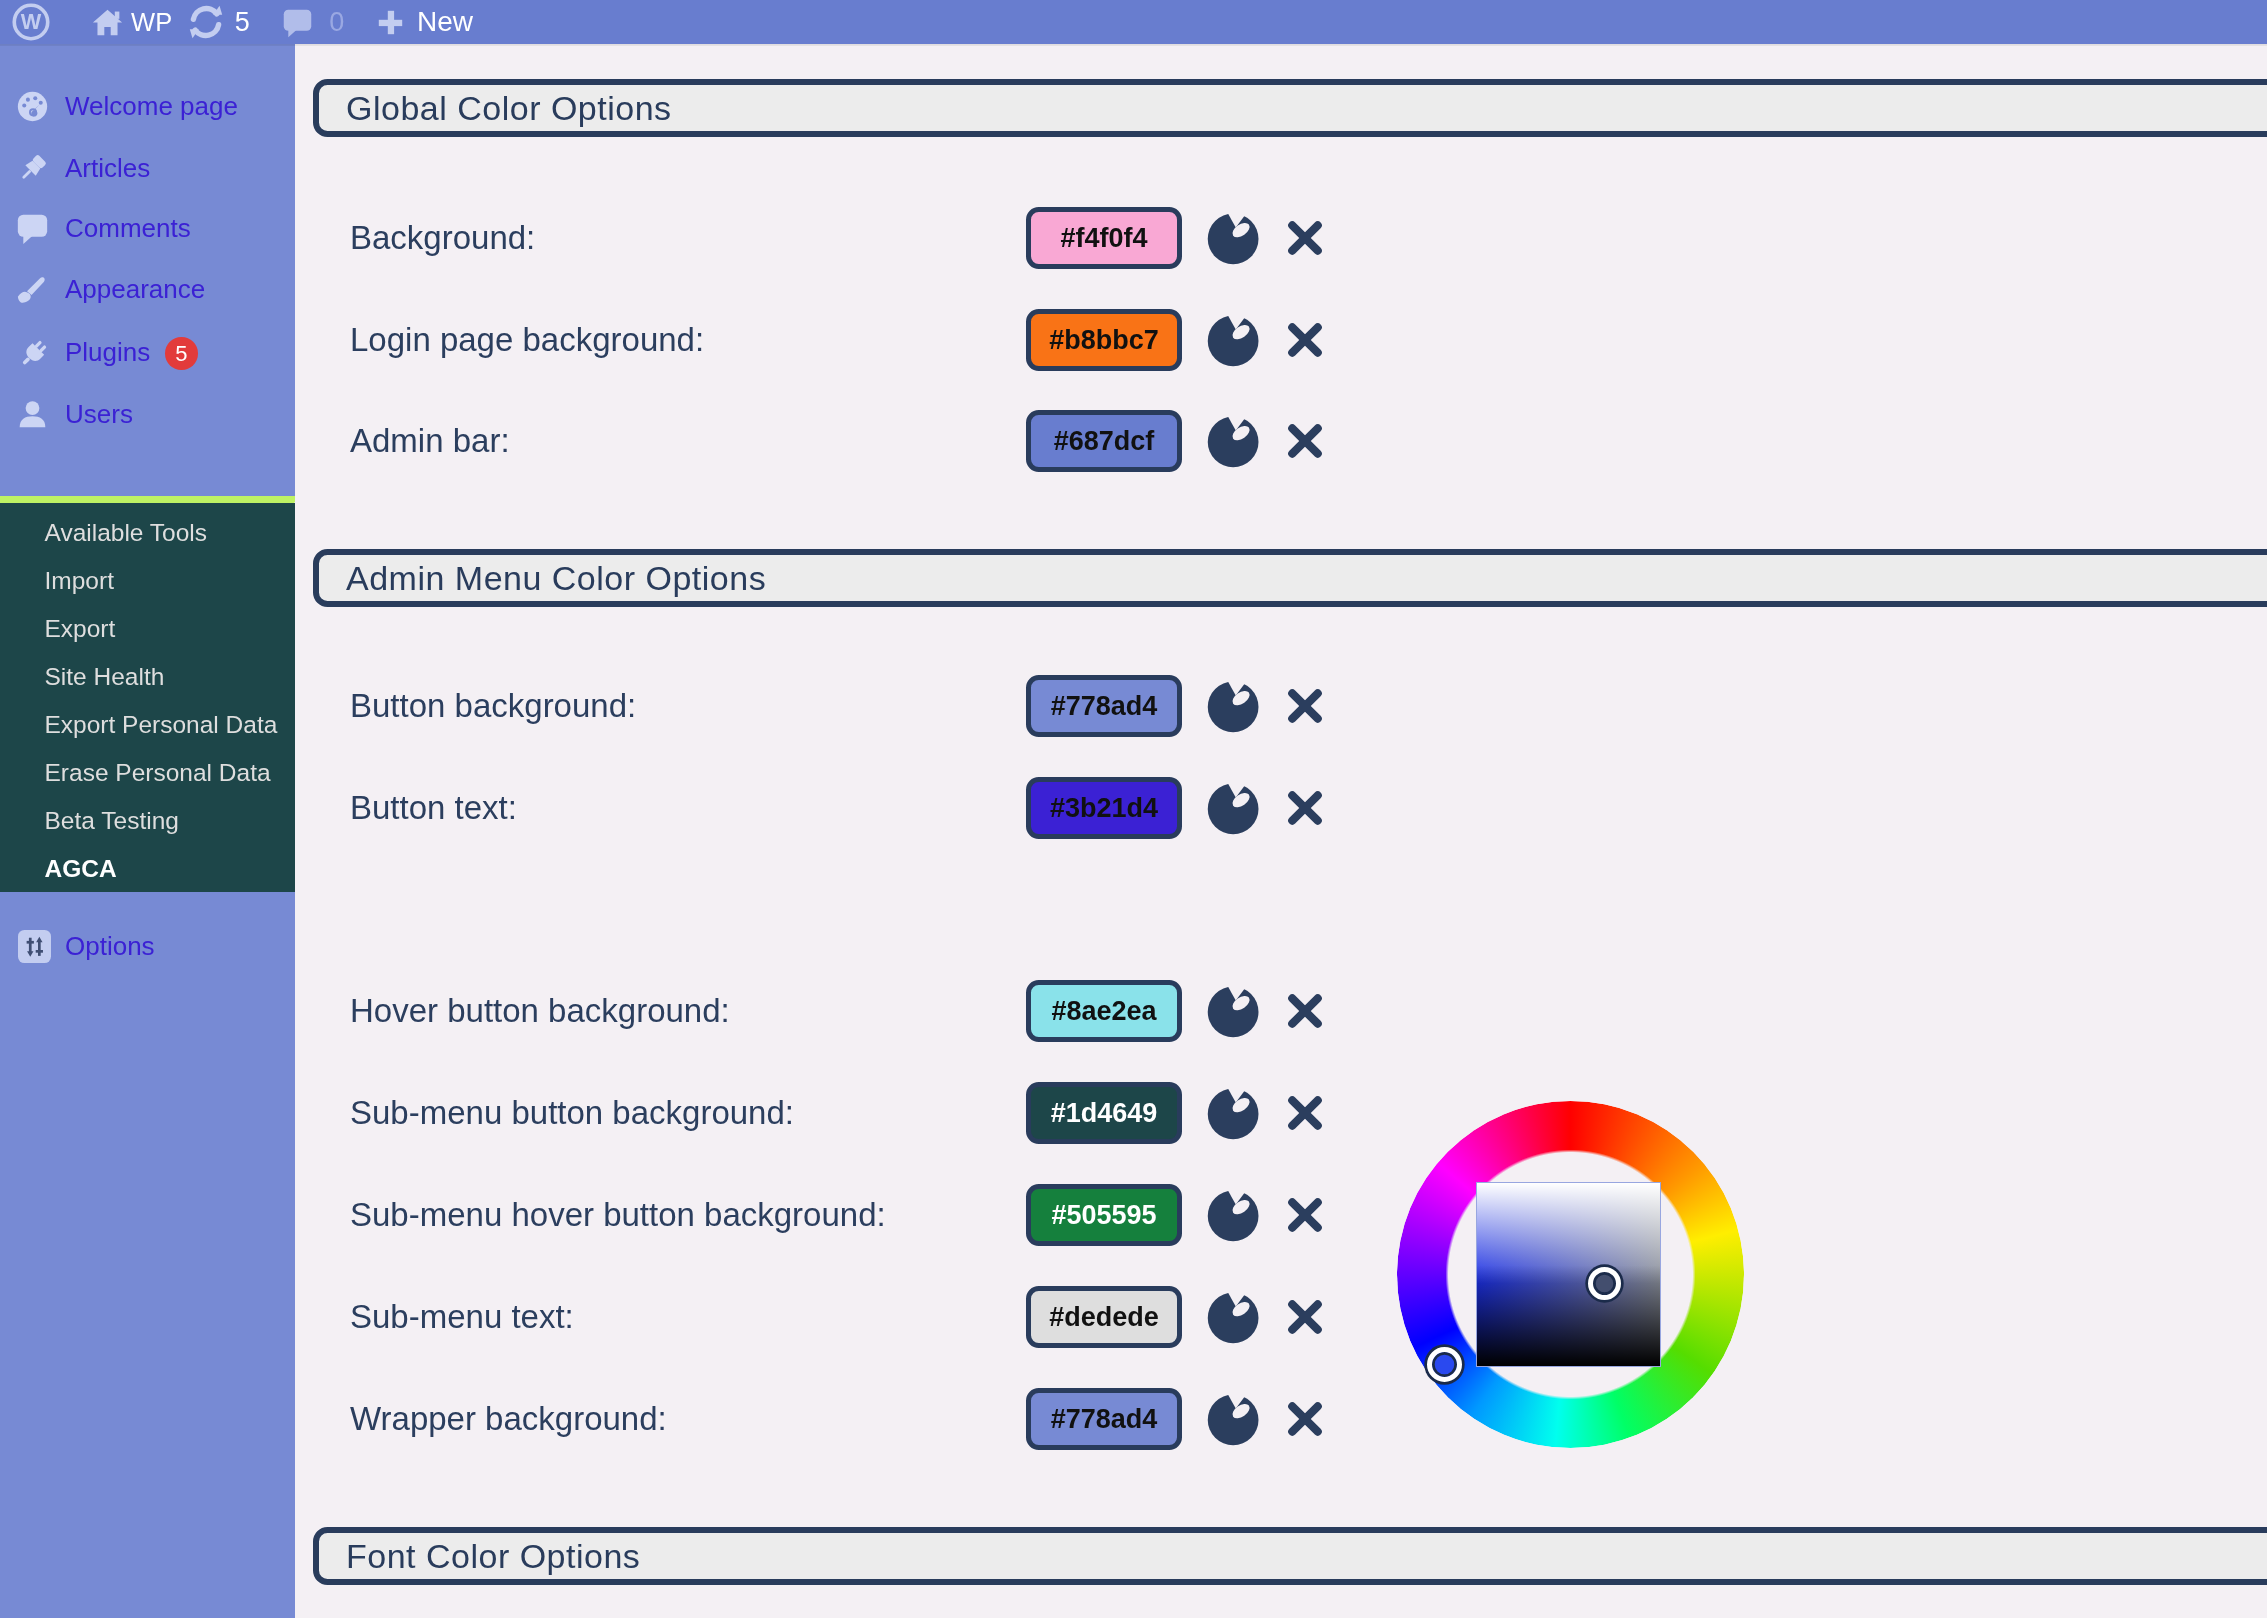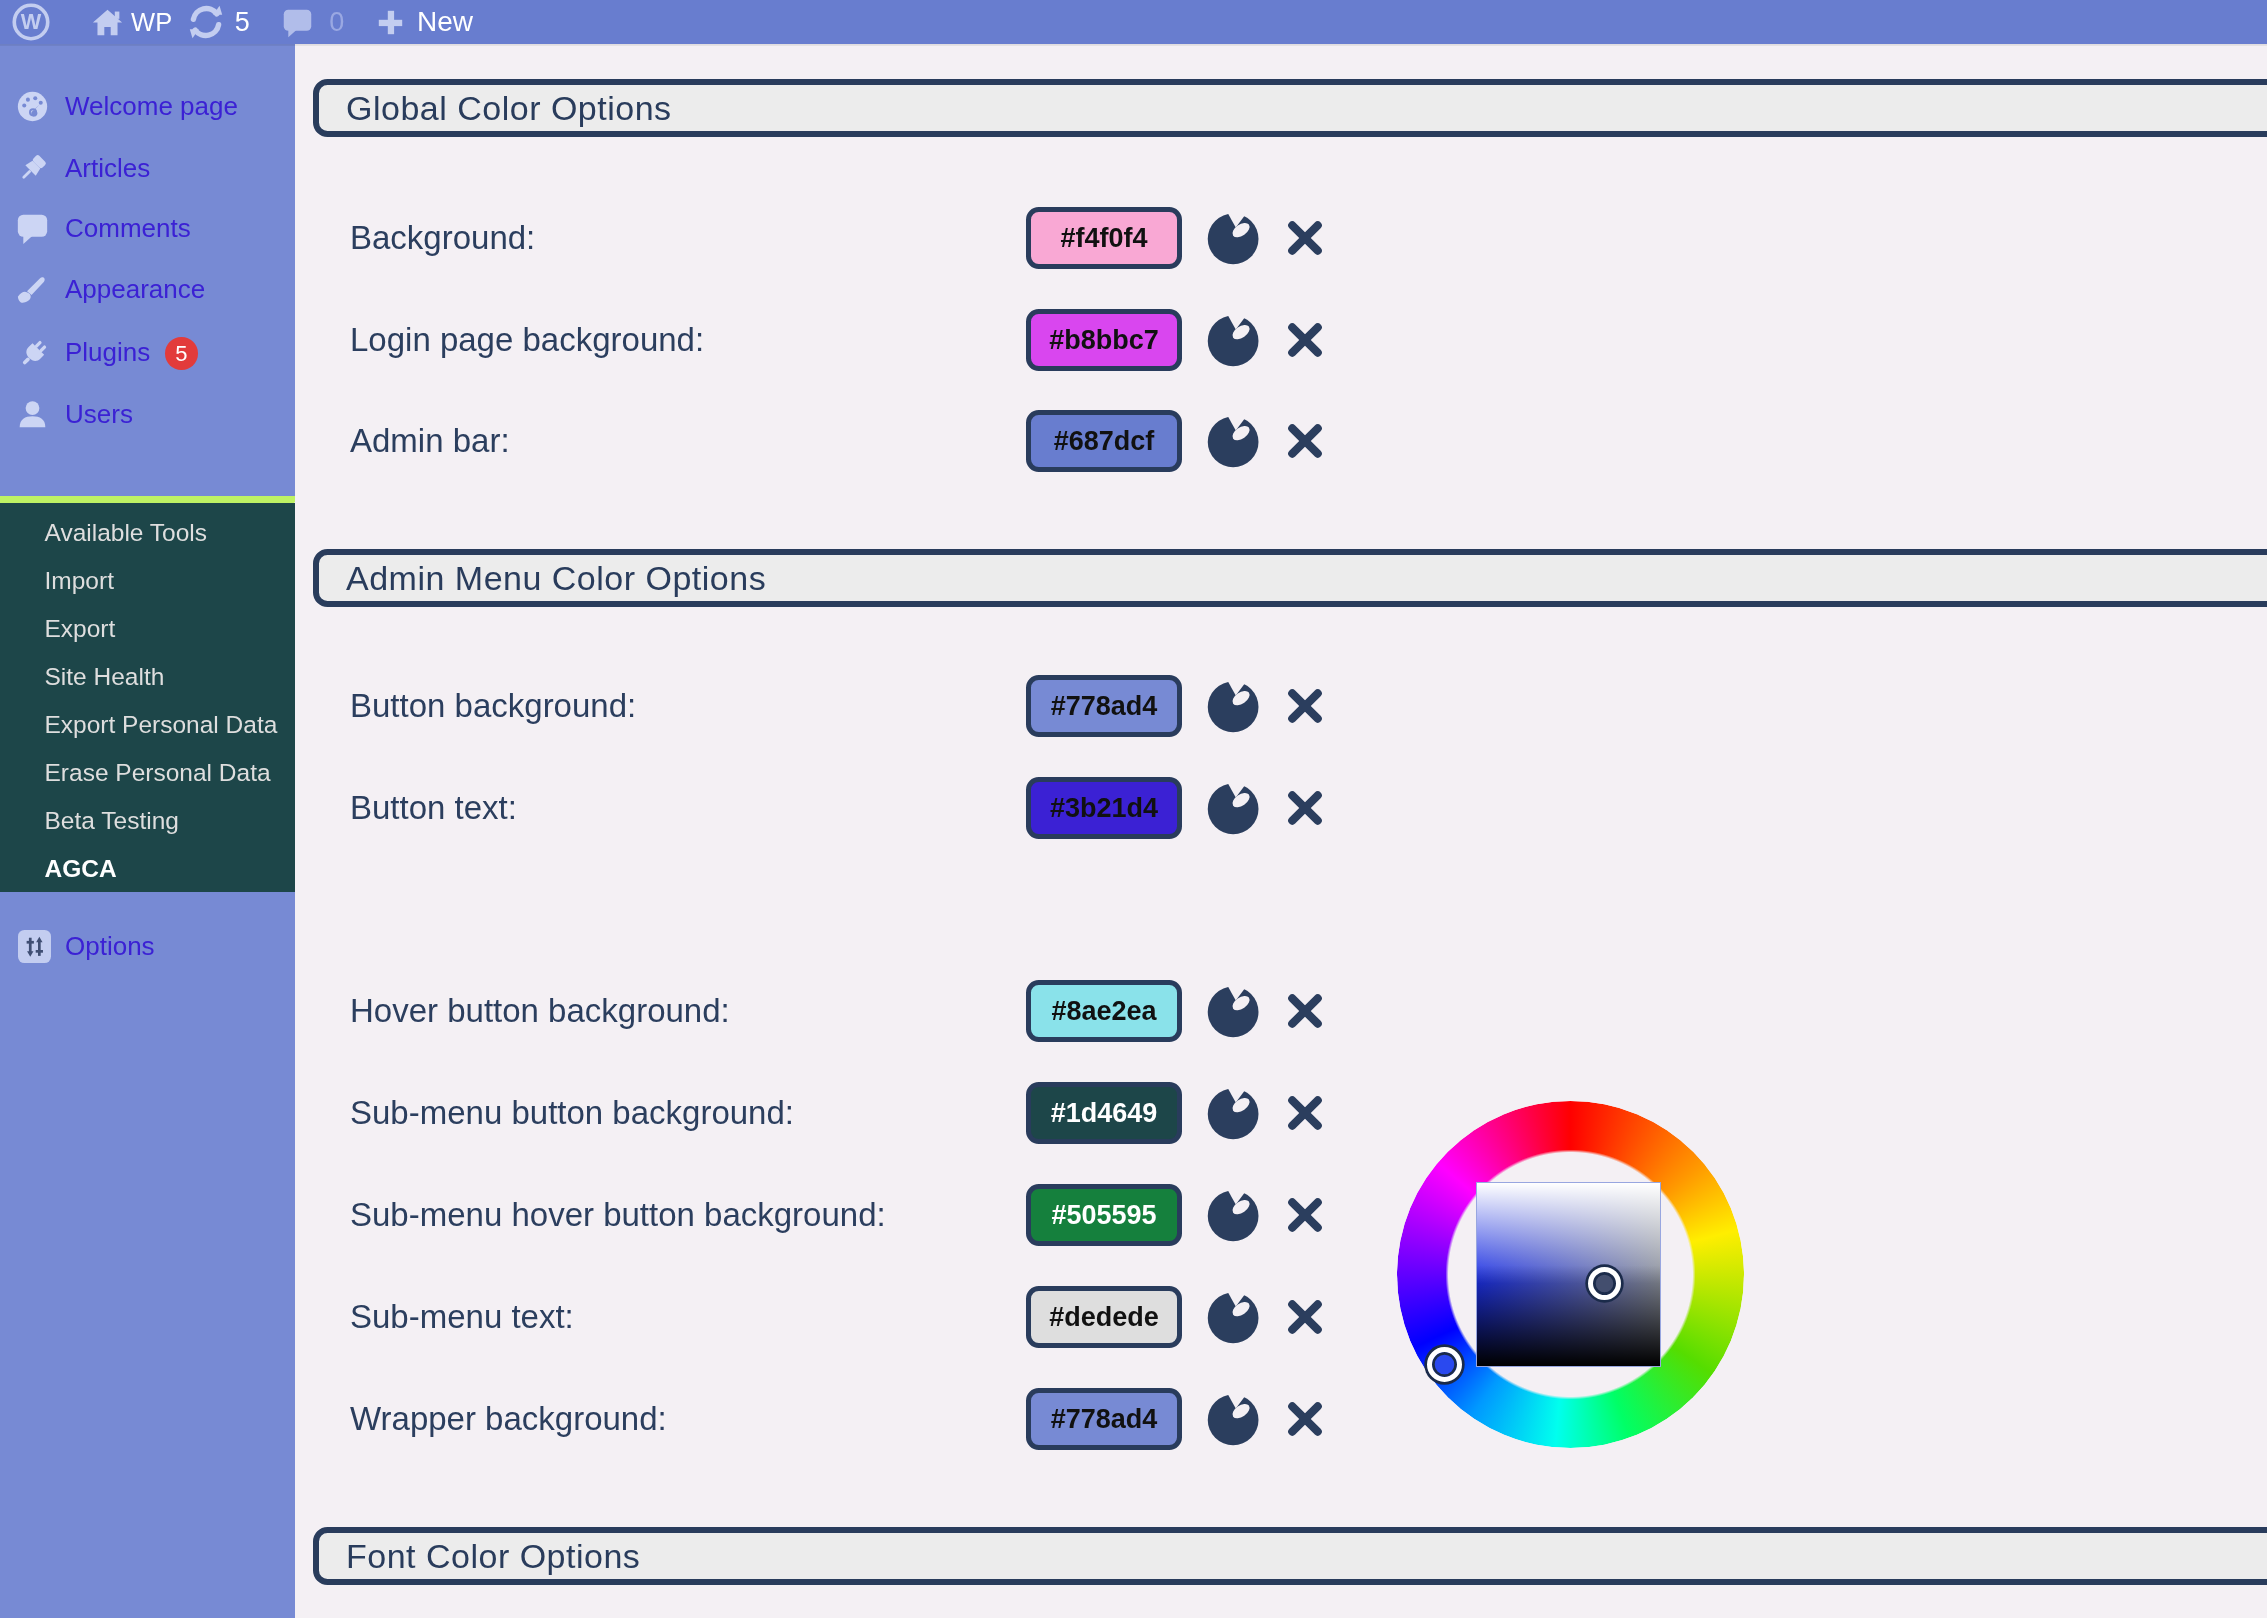--- a/index.html
+++ b/index.html
@@ -232,21 +232,21 @@
       <span class="x-btn">
         <svg width="40" height="40" viewBox="0 0 44 44">
           <line x1="8" y1="8" x2="36" y2="36" stroke="#2b3e5e" stroke-width="9" stroke-linecap="round"></line>
           <line x1="36" y1="8" x2="8" y2="36" stroke="#2b3e5e" stroke-width="9" stroke-linecap="round"></line>
         </svg>
       </span>
     </div>
 
     <div class="opt-row" style="top:265px">
       <span class="row-label">Login page background:</span>
-      <input class="color-input" value="#b8bbc7" style="background-color: #d946ef; color: rgb(17, 17, 17);">
+      <input class="color-input" value="#b8bbc7" style="background-color: #f97316; color: rgb(17, 17, 17);">
       <span class="palette-btn">
         <svg width="56" height="56" viewBox="0 0 64 64">
             <circle cx="31" cy="33" r="29" fill="#2b3e5e"></circle>
             <path d="M24 2 L46 4 L34 20 Z" fill="#f4f0f4"></path>
             <ellipse cx="40" cy="23" rx="11" ry="6.5" fill="#f4f0f4" transform="rotate(-35 40 23)"></ellipse>
           </svg>
       </span>
       <span class="x-btn">
         <svg width="40" height="40" viewBox="0 0 44 44">
             <line x1="8" y1="8" x2="36" y2="36" stroke="#2b3e5e" stroke-width="9" stroke-linecap="round"></line>

